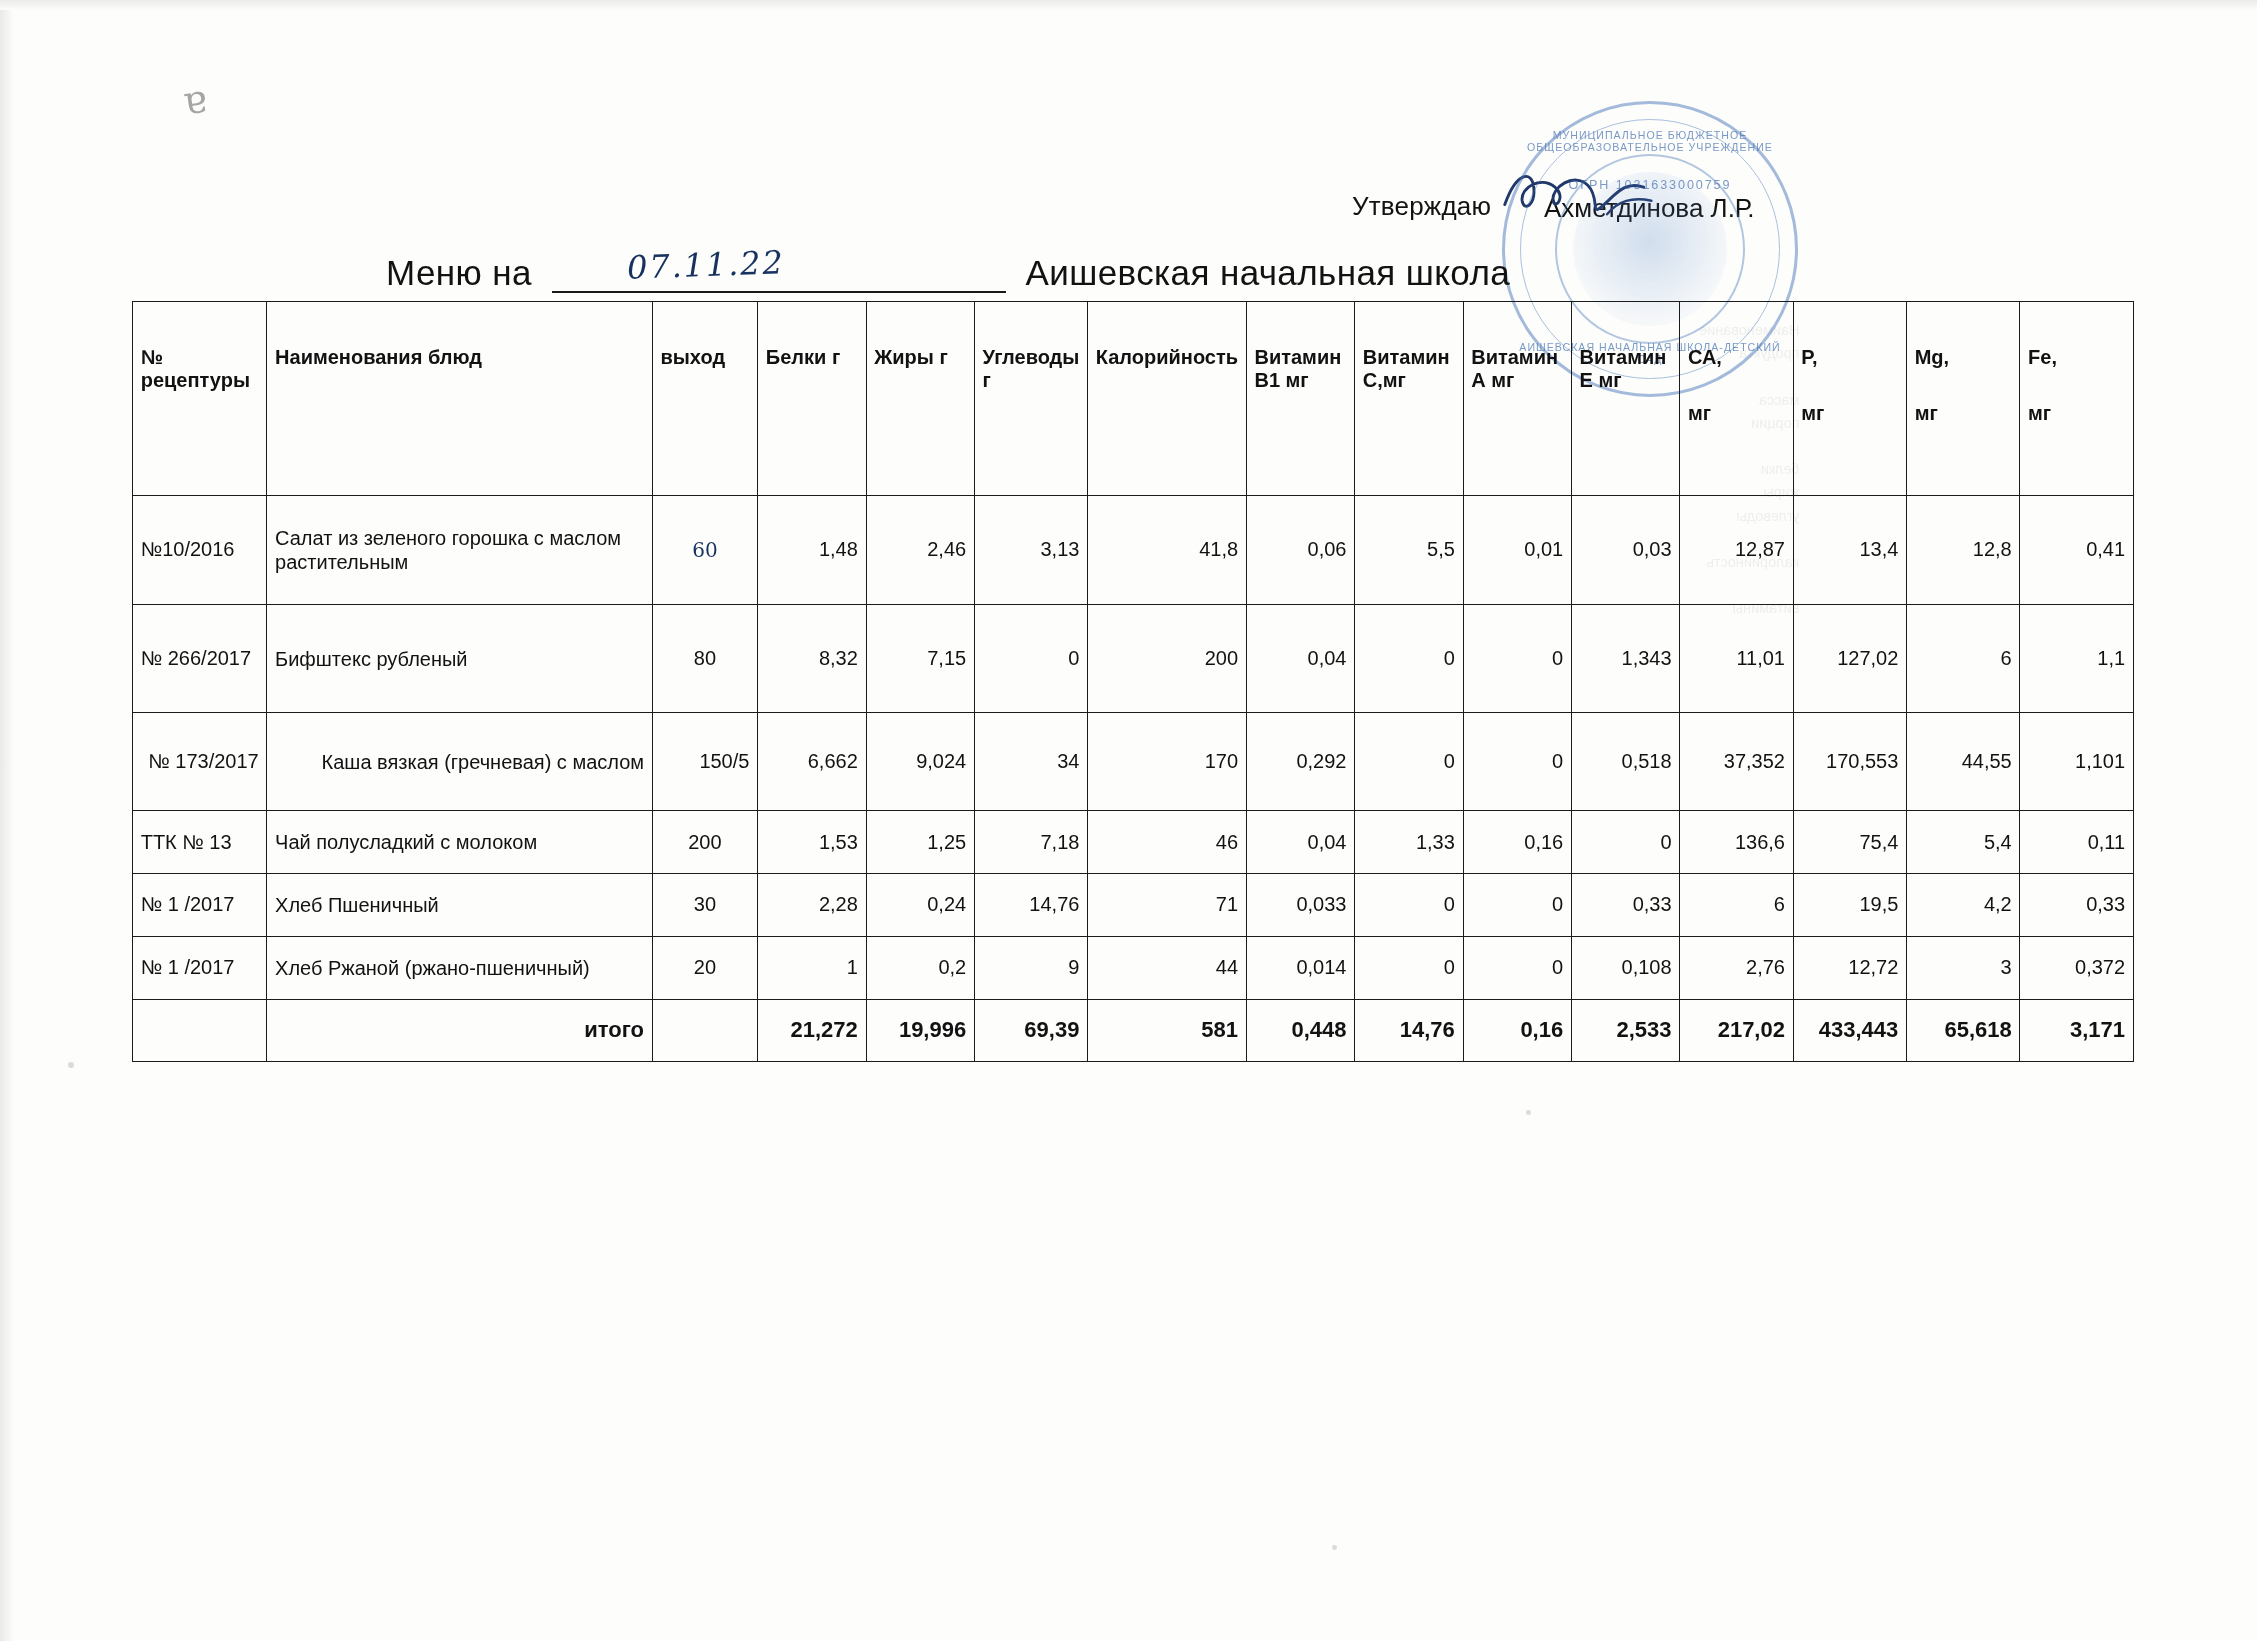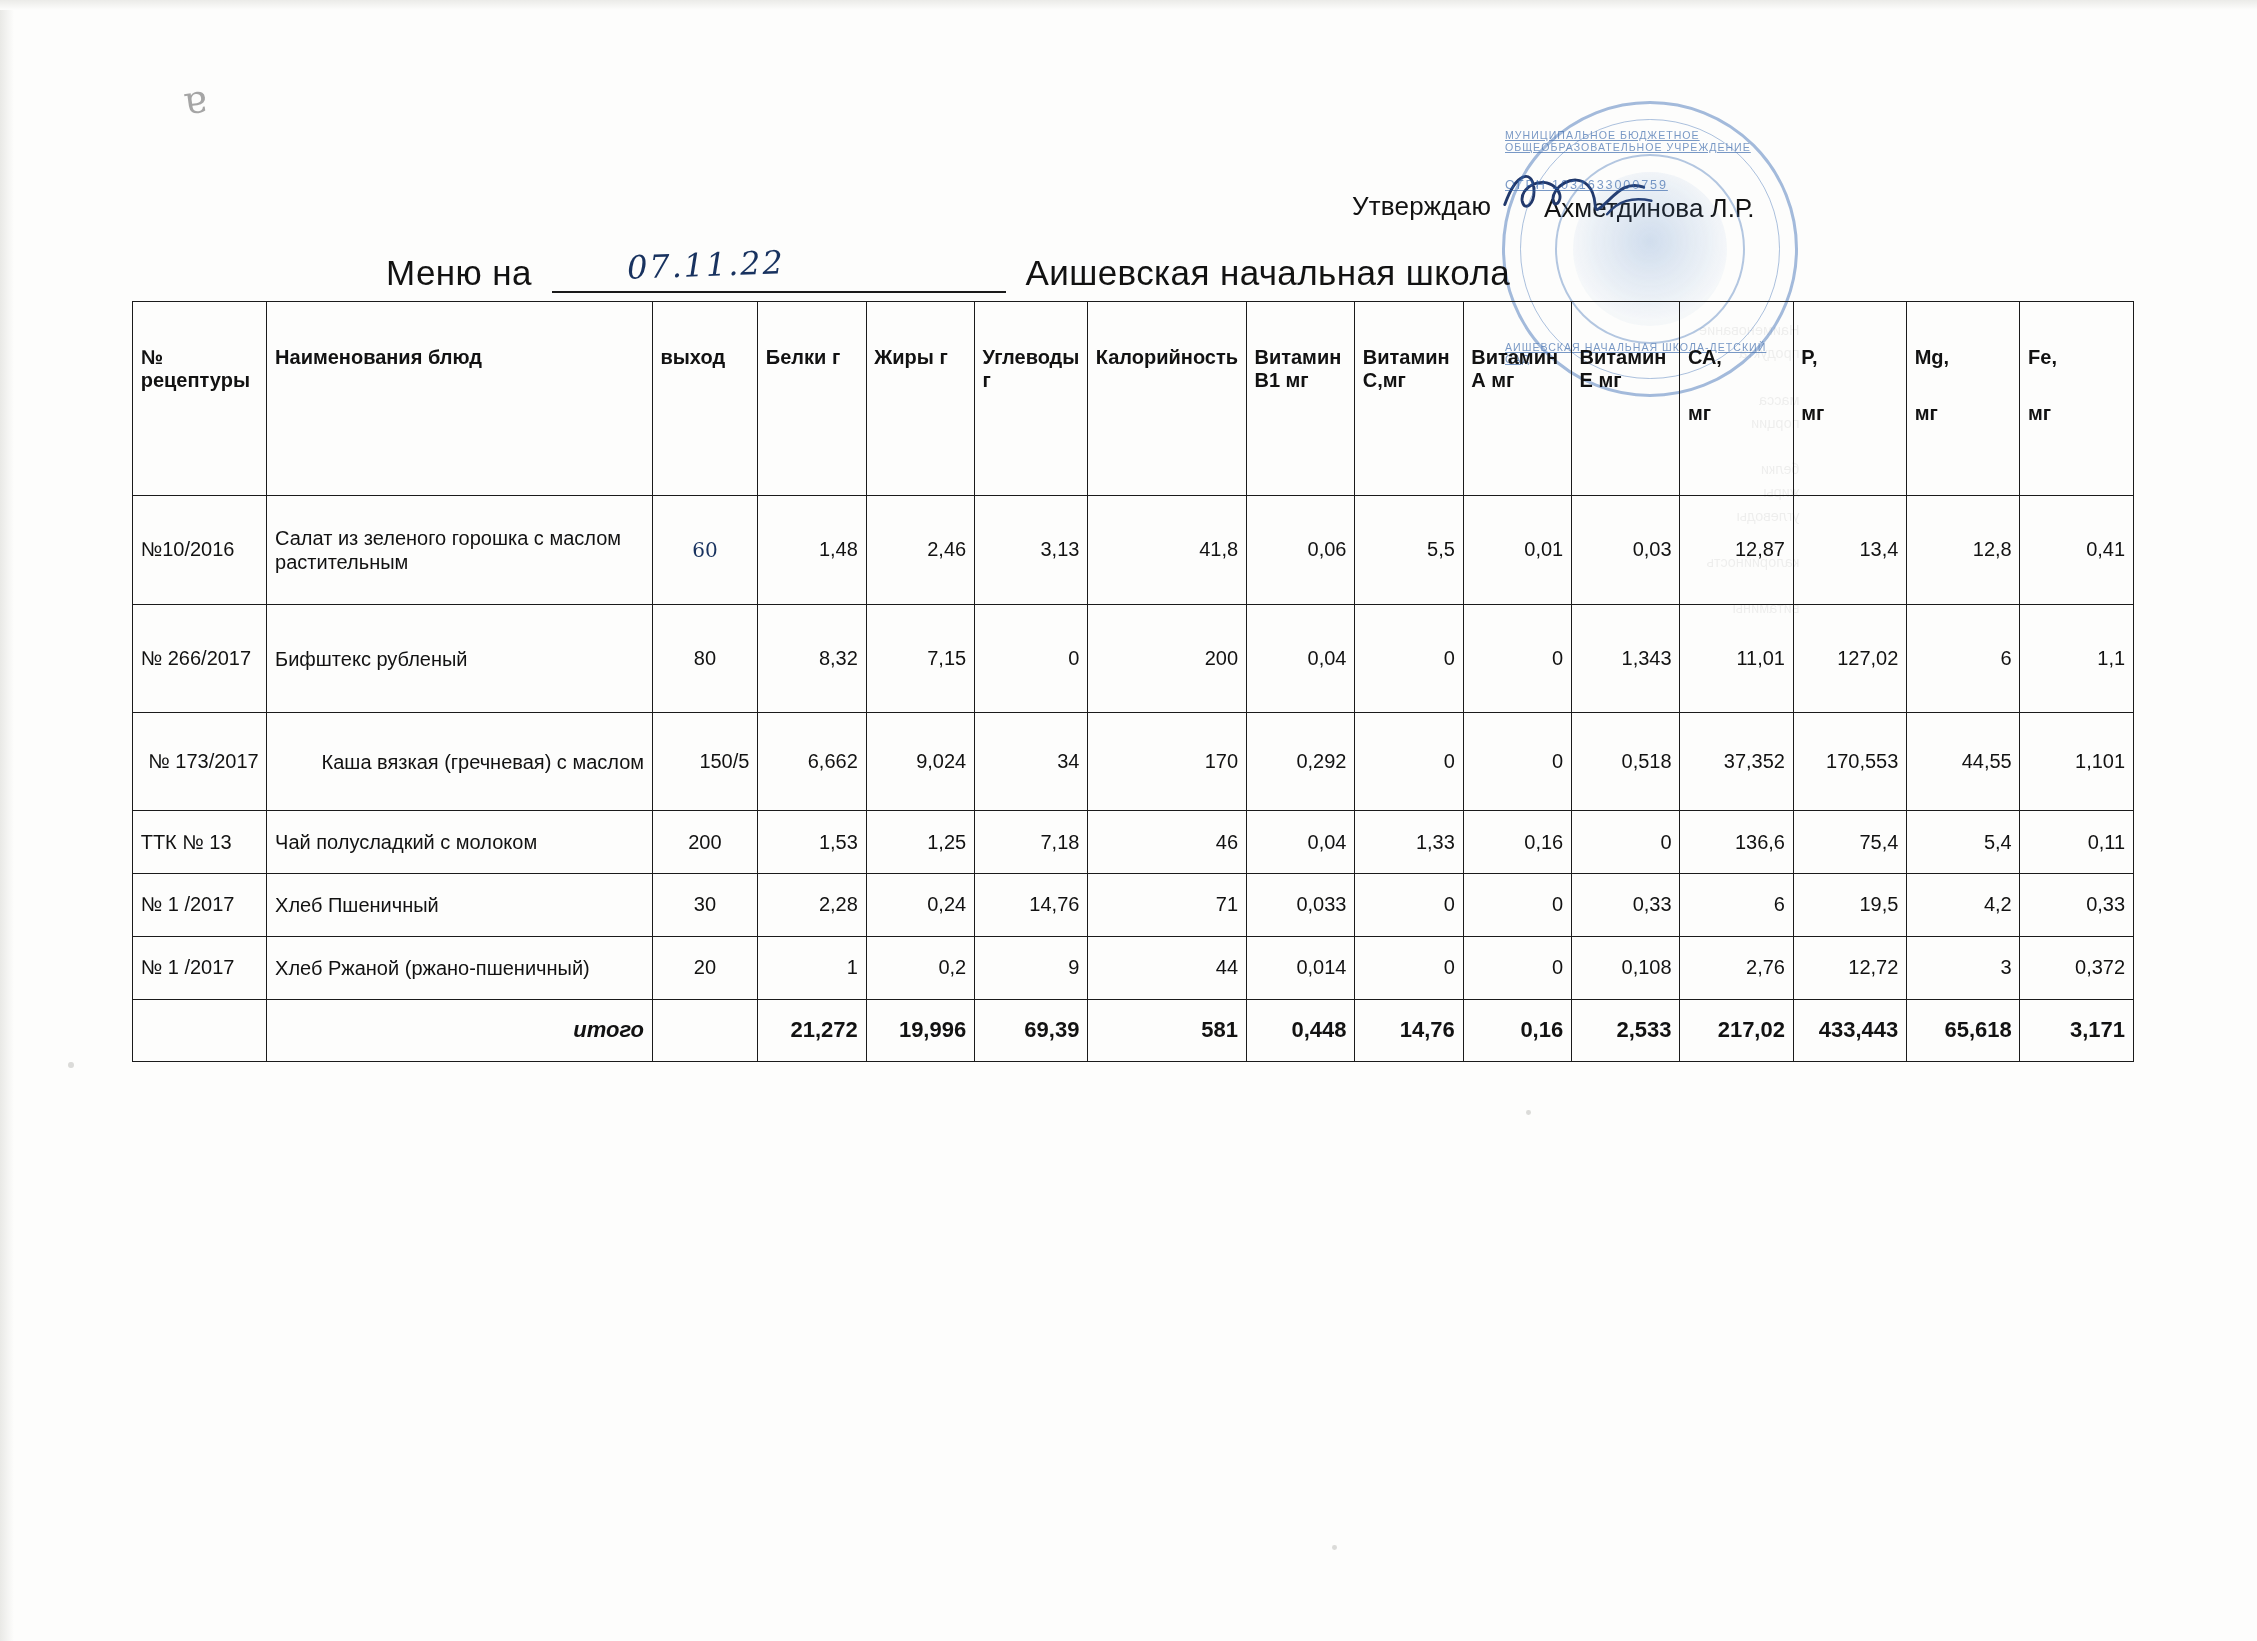--- a/index.html
+++ b/index.html
@@ -129,25 +129,25 @@
   }
   .stamp-inner {
     position: absolute;
     inset: 68px;
     border-radius: 50%;
     background: radial-gradient(circle at 50% 45%, rgba(80,130,195,.30), rgba(80,130,195,.05) 70%);
   }
   .stamp-txt {
     position: absolute;
     width: 100%;
+    text-align: center;
     font-size: 10.6px;
     letter-spacing: 1px;
     color: rgba(45,95,165,.75);
     font-family: "Liberation Sans", sans-serif;
-    text-decoration: underline;
   }
   .stamp-top { top: 25px; }
   .stamp-mid { top: 74px; font-size: 12.6px; letter-spacing: 1.9px; }
   .stamp-bottom { bottom: 29px; }
 
   
   table.menu {
     position: absolute;
     left: 132px;
     top: 301px;
@@ -187,21 +187,20 @@
 
   tr.total td {
     font-weight: bold;
     font-size: 22px;
     height: 54px;
   }
   td.total-label {
     text-align: right;
     font-weight: bold;
     font-size: 22px;
-    font-style: italic;
   }
 
   .hand-out {
     font-family: "DejaVu Serif", serif;
     color: #18325f;
   }
 
   
   .speck { position: absolute; background: #b9b9b5; border-radius: 50%; opacity:.5; }
 </style>

